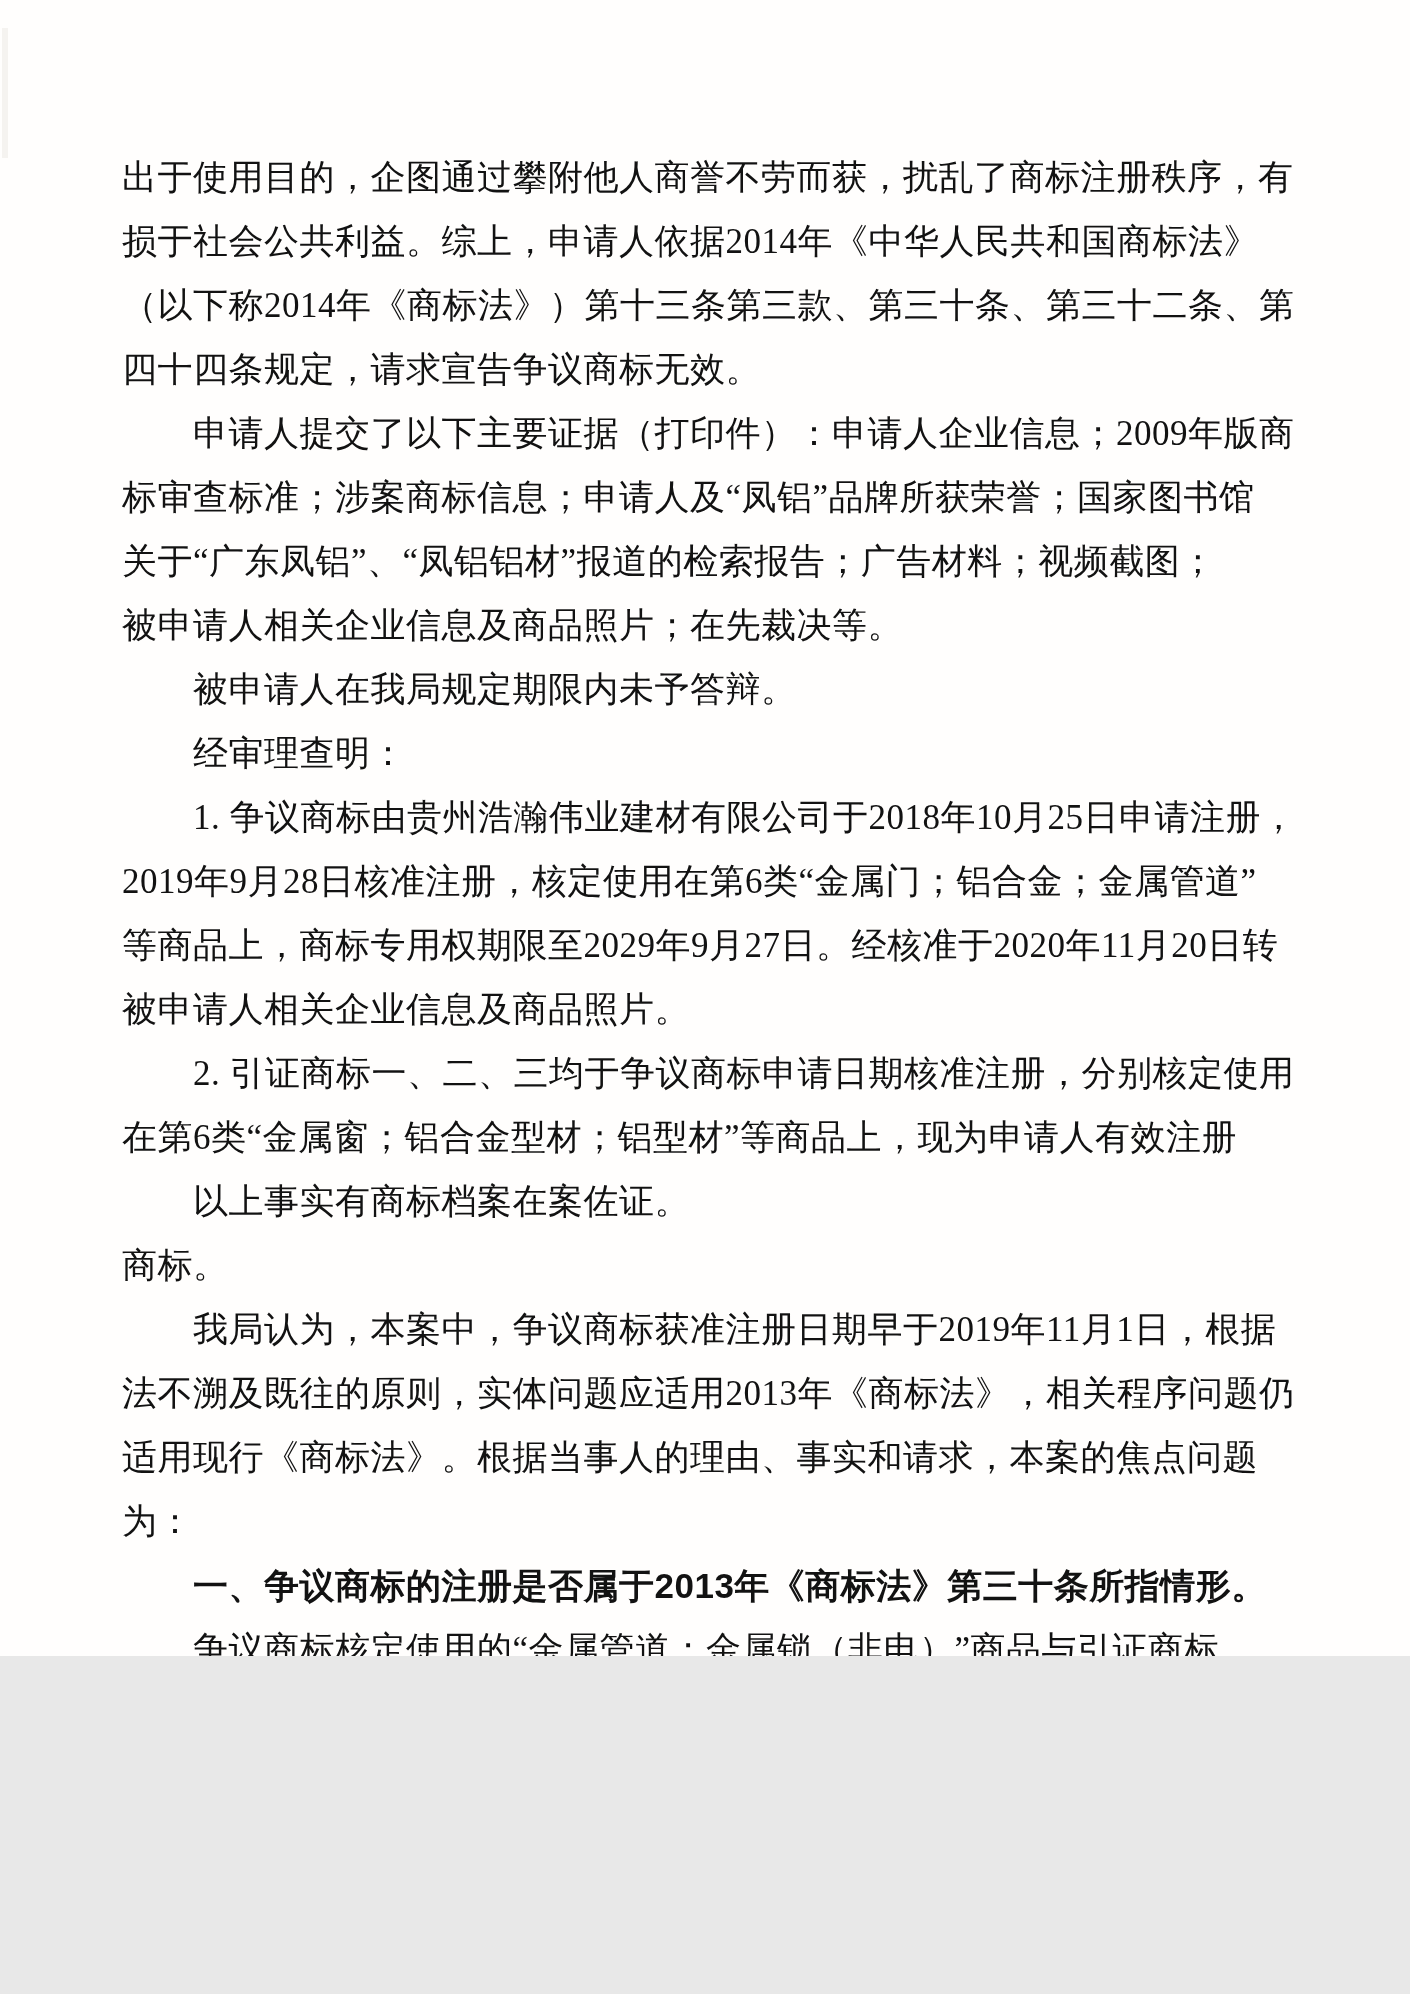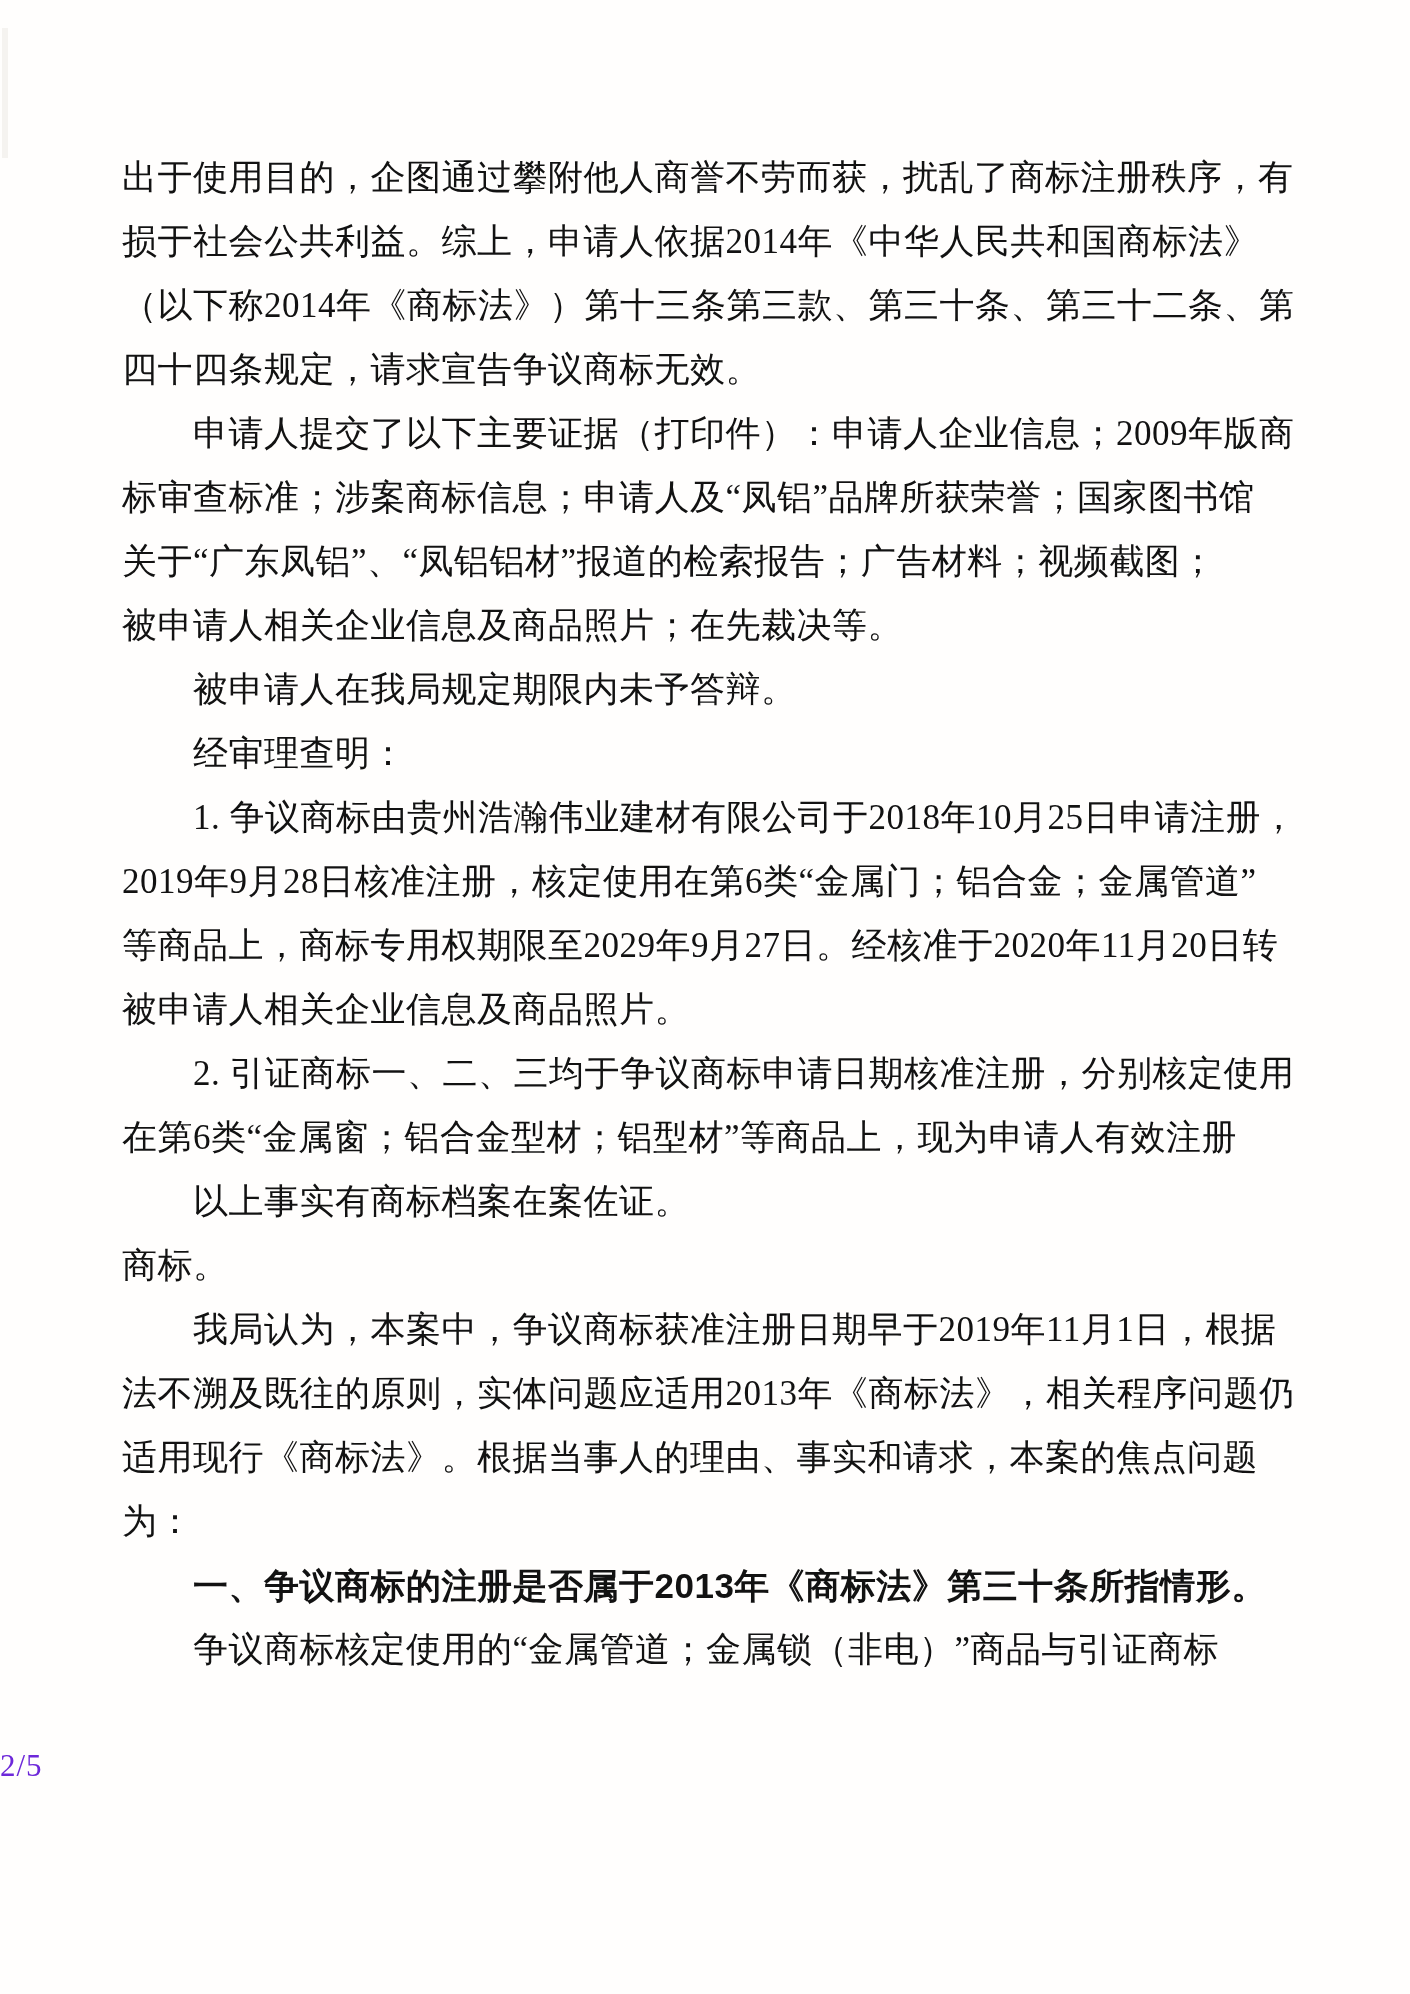--- a/index.html
+++ b/index.html
@@ -3,21 +3,21 @@
 <meta charset="utf-8">
 <style>
   html, body {
     margin: 0;
     padding: 0;
     background: #e8e8e8;
   }
   .page {
     position: relative;
     width: 1410px;
-    height: 1994px;
+    height: 1656px;
     background: #fffefd;
     overflow: hidden;
     font-family: "Liberation Serif", "DejaVu Serif", serif;
     color: #121212;
   }
   .text-block {
     position: absolute;
     left: 122px;
     top: 146px;
     width: 1210px;

